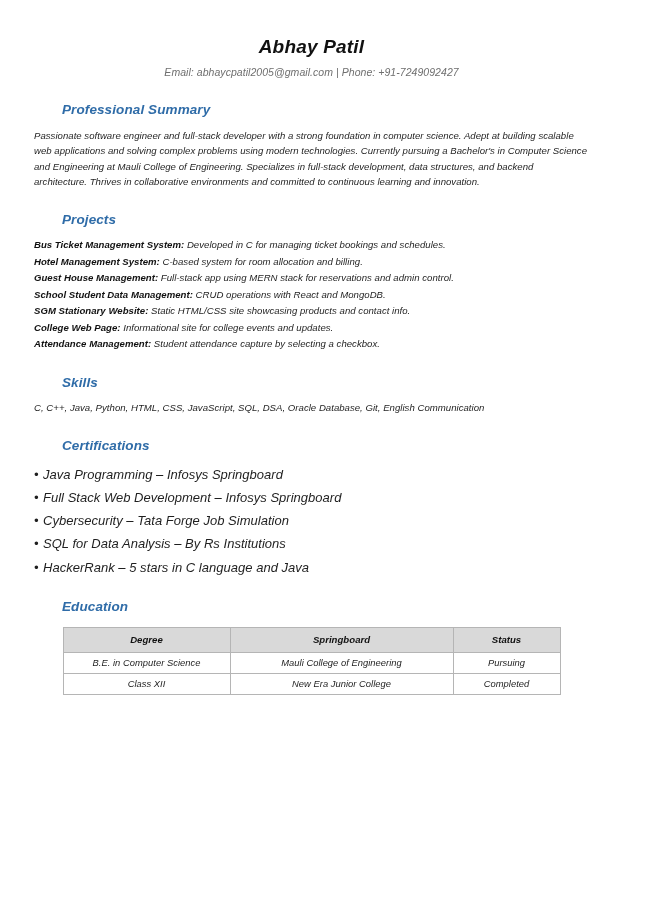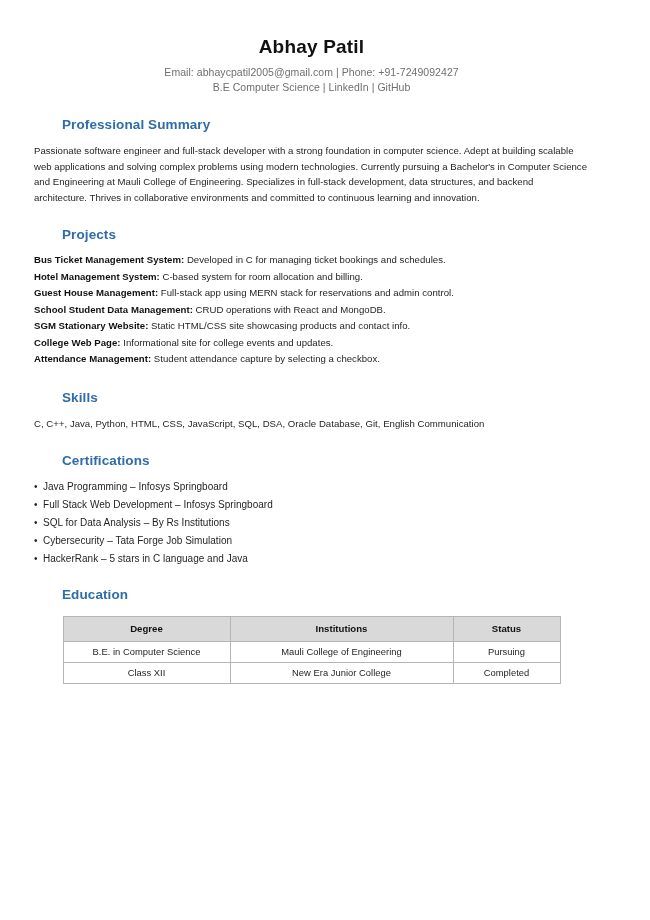--- a/index.html
+++ b/index.html
@@ -15,20 +15,21 @@
     -webkit-font-smoothing: antialiased;
     overflow: hidden;
   }
   .page {
     position: relative;
     width: 623px;
     height: 920px;
     background: #ffffff;
     box-sizing: border-box;
     padding: 0 34px;
+    font-style: italic;
   }
 
   
   .doc-header {
     padding-top: 36px;
     text-align: center;
   }
   .cand-name {
     font-size: 19px;
     font-weight: bold;
@@ -86,21 +87,21 @@
     color: #111111;
   }
 
   
   .cert-list {
     margin: 0;
     padding: 0;
     list-style: none;
   }
   .cert-item {
-    font-size: 10px;
+    font-size: 13px;
     line-height: 1.78;
     color: #1f1f1f;
     letter-spacing: 0.02px;
   }
   .cert-bullet {
     display: inline-block;
     width: 9px;
   }
 
   
@@ -141,21 +142,20 @@
 </style>
 </head>
 <body>
 
 <div class="page">
 
   <div class="doc-header">
     <h1 class="cand-name">Abhay Patil</h1>
     <div class="contact-block">
       <div class="contact-line">Email: abhaycpatil2005@gmail.com | Phone: +91-7249092427</div>
-      <div class="contact-line">B.E Computer Science | LinkedIn | GitHub</div>
     </div>
   </div>
 
   <div class="section">
     <h2 class="section-title">Professional Summary</h2>
     <p class="body-text">Passionate software engineer and full-stack developer with a strong foundation in computer science. Adept at building scalable web applications and solving complex problems using modern technologies. Currently pursuing a Bachelor's in Computer Science and Engineering at Mauli College of Engineering. Specializes in full-stack development, data structures, and backend architecture. Thrives in collaborative environments and committed to continuous learning and innovation.</p>
   </div>
 
   <div class="section">
     <h2 class="section-title">Projects</h2>
@@ -192,39 +192,39 @@
   <div class="section">
     <h2 class="section-title">Certifications</h2>
     <ul class="cert-list">
       <li class="cert-item">
         <span class="cert-bullet">•</span><span>Java Programming – Infosys Springboard</span>
       </li>
       <li class="cert-item">
         <span class="cert-bullet">•</span><span>Full Stack Web Development – Infosys Springboard</span>
       </li>
       <li class="cert-item">
+        <span class="cert-bullet">•</span><span>Cybersecurity – Tata Forge Job Simulation</span>
+      </li>
+      <li class="cert-item">
         <span class="cert-bullet">•</span><span>SQL for Data Analysis – By Rs Institutions</span>
-      </li>
-      <li class="cert-item">
-        <span class="cert-bullet">•</span><span>Cybersecurity – Tata Forge Job Simulation</span>
       </li>
       <li class="cert-item">
         <span class="cert-bullet">•</span><span>HackerRank – 5 stars in C language and Java</span>
       </li>
     </ul>
   </div>
 
   <div class="section edu-section">
     <h2 class="section-title">Education</h2>
     <div class="edu-table-wrap">
       <table class="edu-table">
         <thead>
           <tr>
             <th class="col-degree">Degree</th>
-            <th class="col-inst">Institutions</th>
+            <th class="col-inst">Springboard</th>
             <th class="col-status">Status</th>
           </tr>
         </thead>
         <tbody>
           <tr>
             <td>B.E. in Computer Science</td>
             <td>Mauli College of Engineering</td>
             <td>Pursuing</td>
           </tr>
           <tr>

